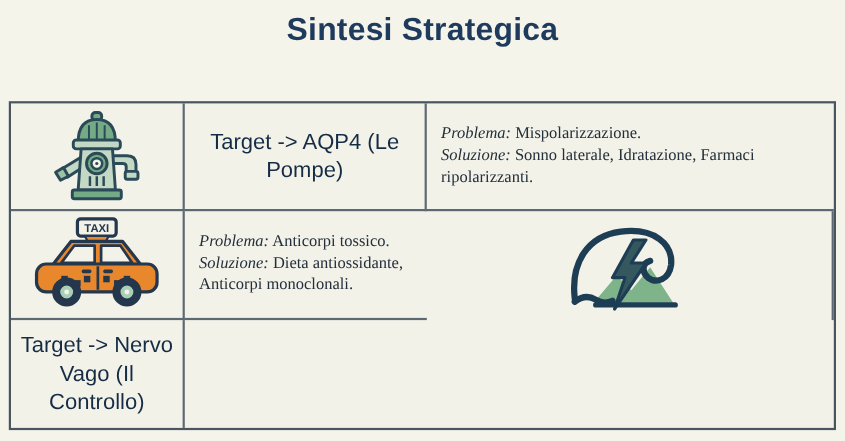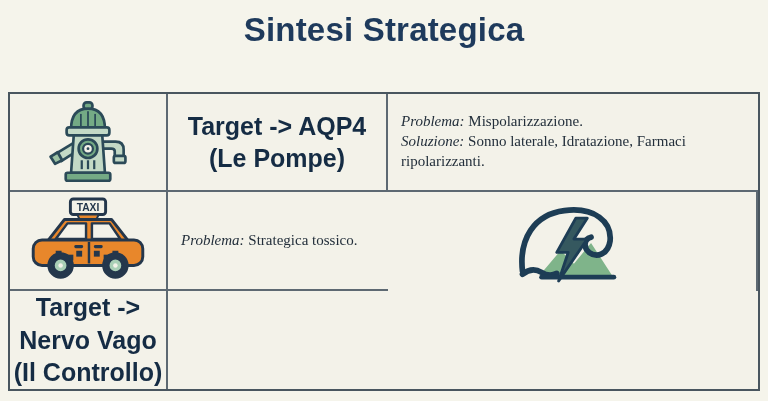--- a/index.html
+++ b/index.html
@@ -5,21 +5,21 @@
   html,body { margin:0; padding:0; }
   body {
     width:768px; height:401px;
     background:#f5f4eb;
     font-family:"Liberation Sans", sans-serif;
     overflow:hidden; position:relative;
   }
   .page-title {
     position:absolute; top:11px; left:0; width:100%;
     text-align:center;
-    font-size:33px; font-weight:bold;
+    font-size:29px; font-weight:bold;
     color:#1e3a5c; letter-spacing:0.2px;
   }
   .strategy-table {
     position:absolute; left:8px; top:92px;
     width:752px; height:299px;
     box-sizing:border-box;
     border:2px solid #49565f;
     background:#f3f2e9;
     display:grid;
     grid-template-columns:158px 220px 1fr;
@@ -28,21 +28,21 @@
   .cell {
     display:flex; align-items:center; justify-content:center;
     border-right:2px solid #5d6972;
     border-bottom:2px solid #5d6972;
     box-sizing:border-box;
     overflow:hidden;
   }
   .cell.col-last { border-right:none; justify-content:flex-start; }
   .cell.row-last { border-bottom:none; }
   .target-text {
-    font-weight:bold; font-size:25px;
+    font-weight:normal; font-size:20px;
     color:#152c44; text-align:center;
     width:200px; line-height:1.3;
   }
   .details-text {
     font-family:"Liberation Serif", serif;
     font-size:15px; color:#232f3b;
     line-height:1.33;
     padding:0 4px 0 13px;
   }
   .details-text em { font-style:italic; }
@@ -114,21 +114,22 @@
         <circle cx="34" cy="72" r="2.3" fill="#f3f2e9" stroke="none"></circle>
         <circle cx="90" cy="72" r="12.5" fill="#24374c" stroke-width="2"></circle>
         <circle cx="90" cy="72" r="7" fill="#a9cfb6" stroke-width="2"></circle>
         <circle cx="90" cy="72" r="2.3" fill="#f3f2e9" stroke="none"></circle>
       </g>
       <text x="62" y="16.5" text-anchor="middle" font-family="Liberation Sans, sans-serif" font-size="10.5" font-weight="bold" fill="#24374c">TAXI</text>
     </svg>
   </div>
   <div class="cell col-last">
     <div class="details-text">
-      <div><em>Problema:</em> <span>Strategica tossico.</span></div>
+      <div><em>Problema:</em> <span>Anticorpi tossico.</span></div>
+      <div><em>Soluzione:</em> <span>Dieta antiossidante, Anticorpi monoclonali.</span></div>
     </div>
   </div>
 
   <div class="cell row-last">
     <svg width="118" height="88" viewBox="0 0 124 92">
       <path d="M28,82 L50,56 L64,70 L82,48 L104,82 Z" fill="#7fb48a" stroke="none"></path>
       <g fill="none" stroke="#1d3d55" stroke-width="6" stroke-linecap="round">
         <path d="M10,78 C6,44 22,18 54,14 C86,10 104,26 102,46 C100,60 88,64 80,58 C74,53 74,44 82,42"></path>
         <path d="M10,81 Q20,73 30,79 Q38,84 46,80"></path>
         <path d="M30,84 H106" stroke-width="5"></path>

